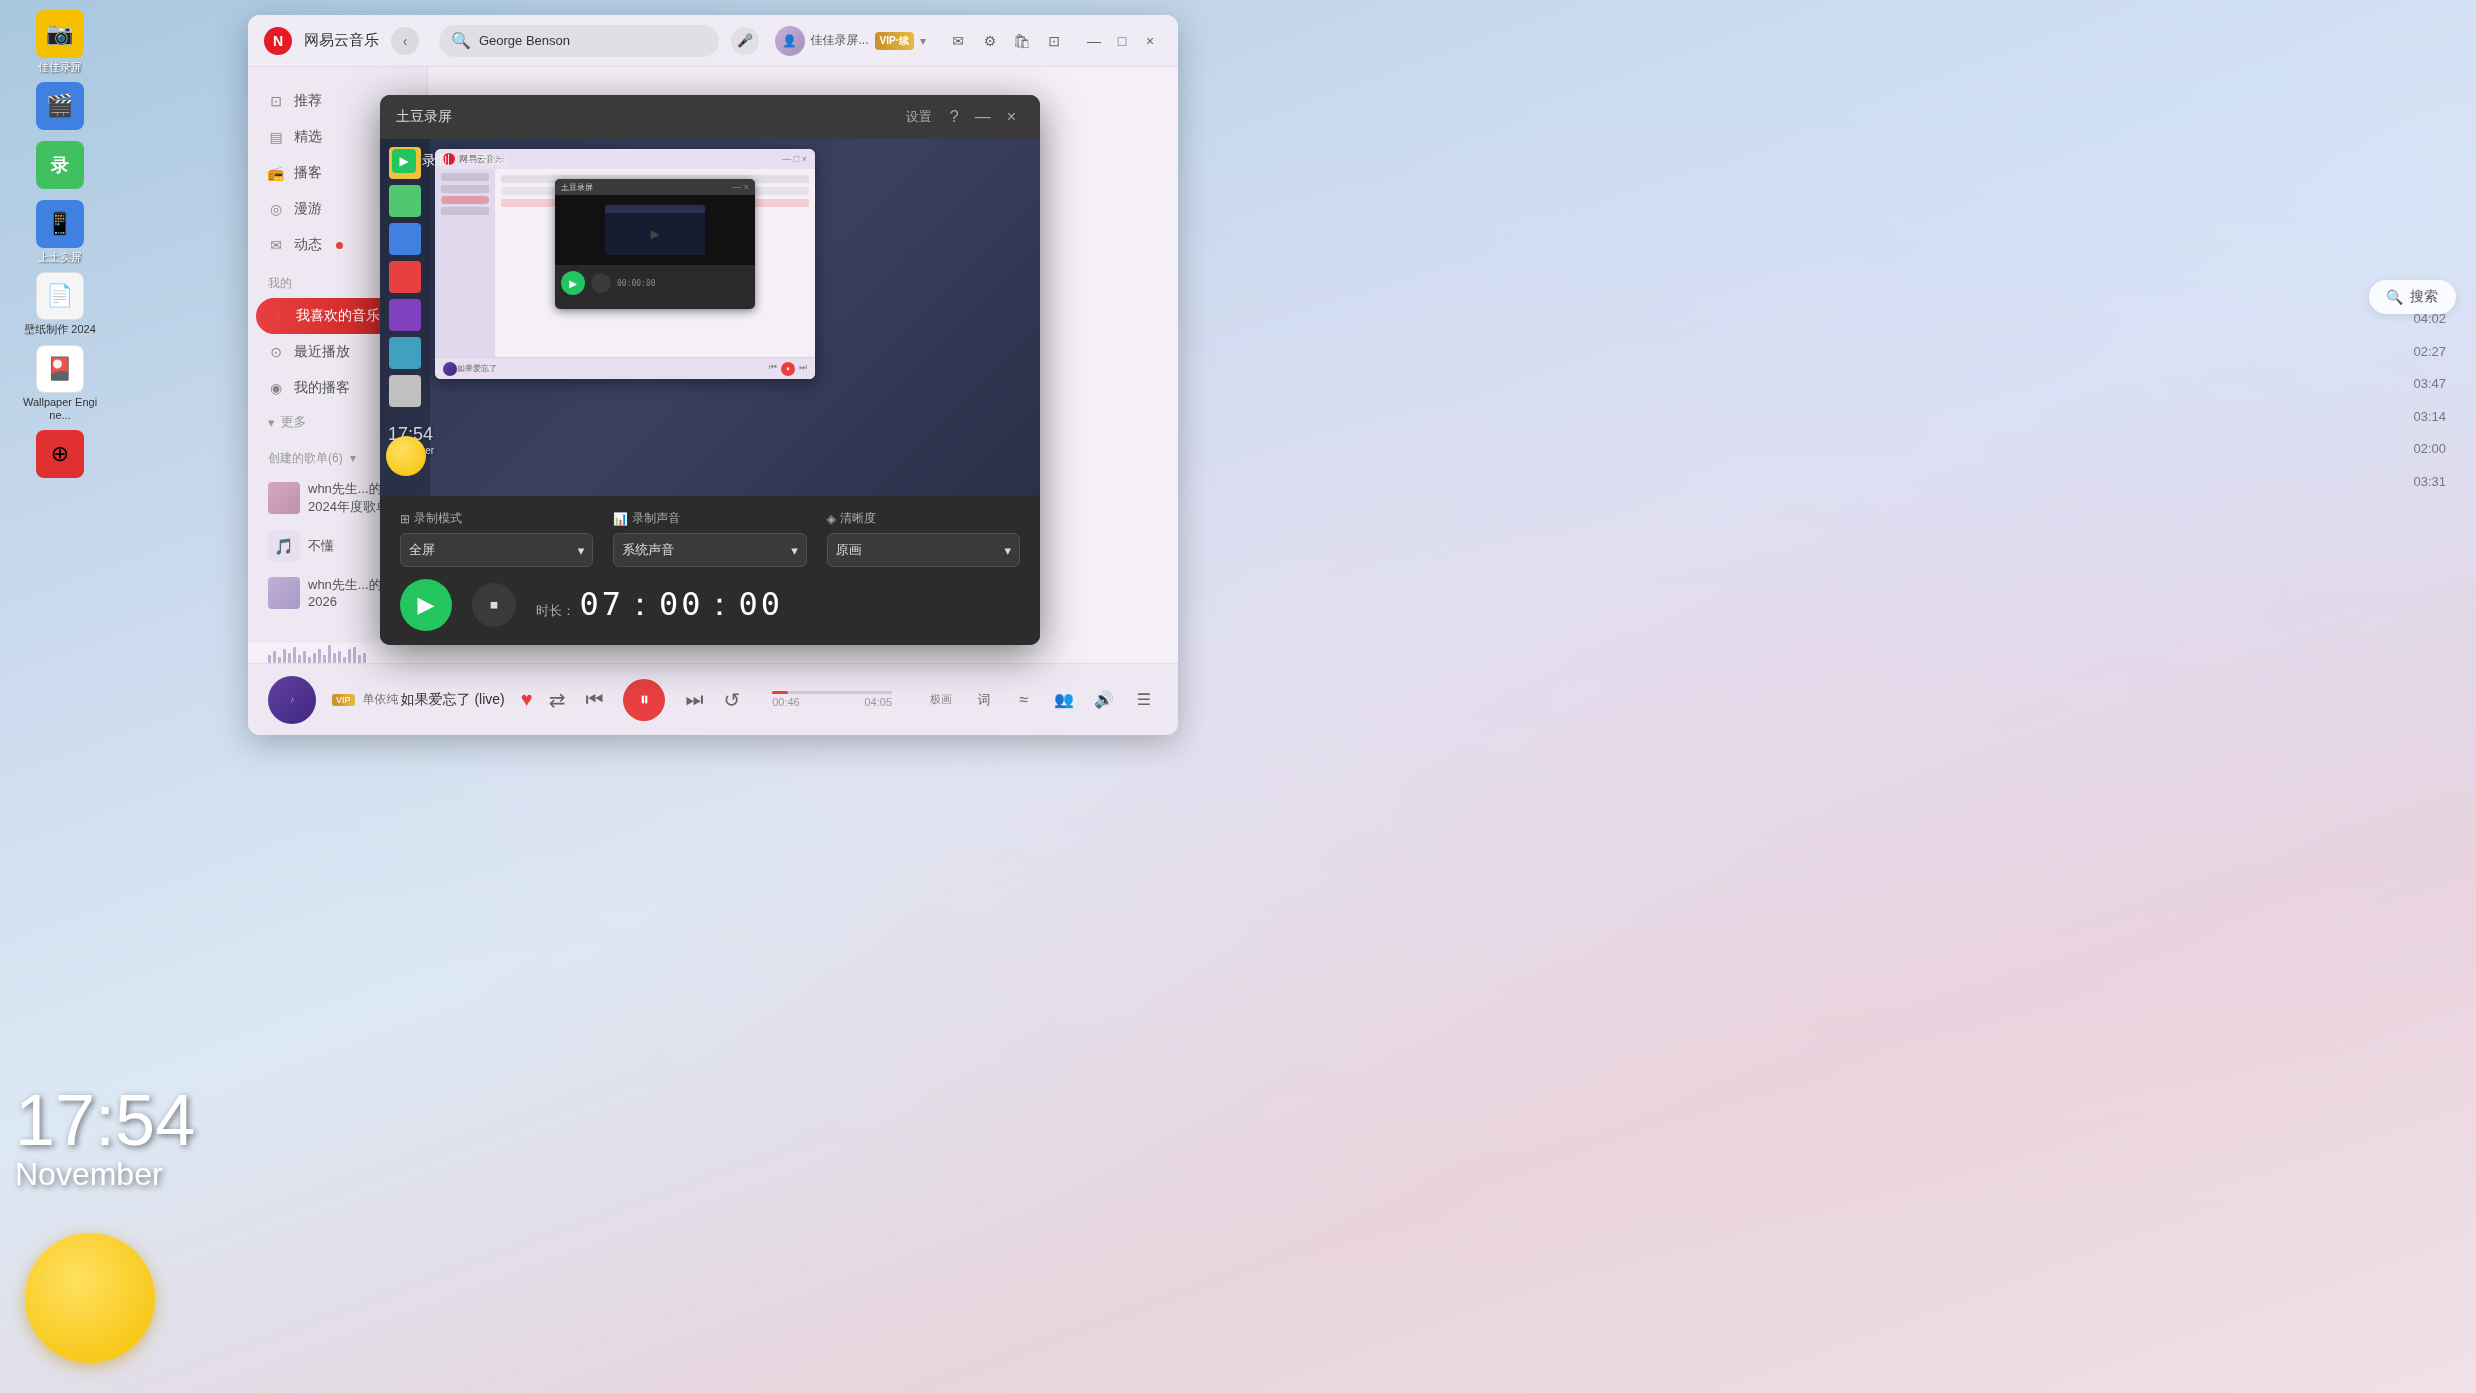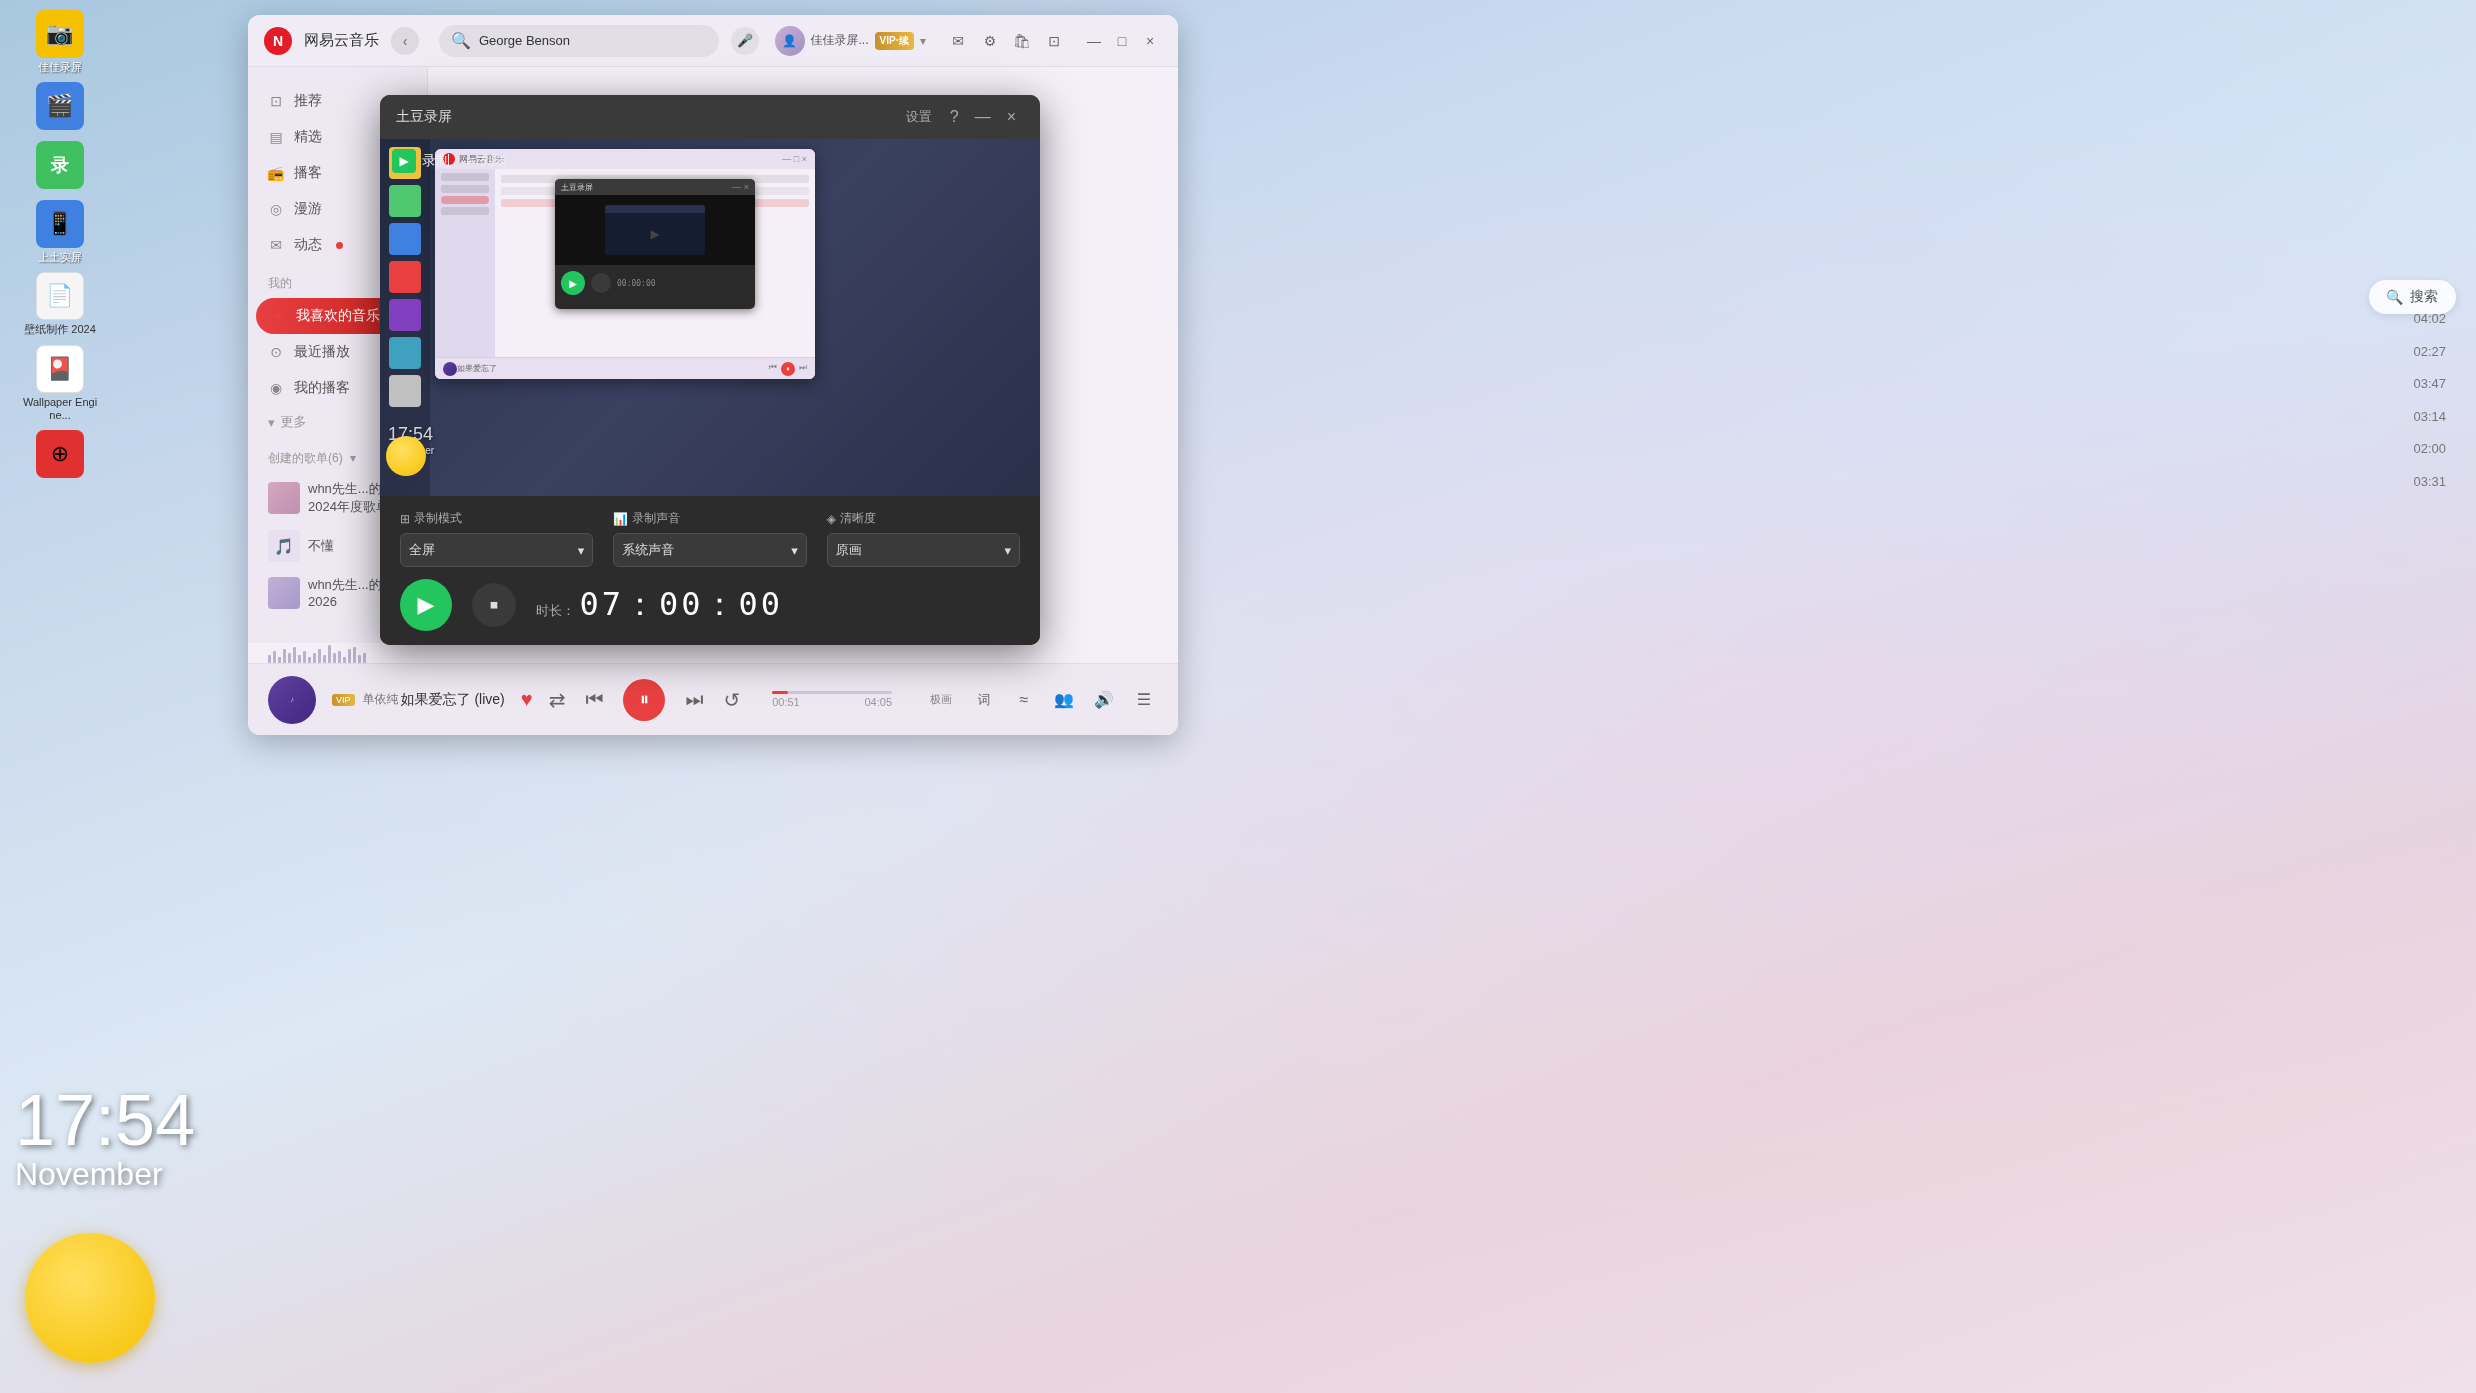--- a/index.html
+++ b/index.html
@@ -997,21 +997,21 @@
       <button class="player-btn play-pause">⏸</button>
       <button class="player-btn">⏭</button>
       <button class="player-btn">↺</button>
     </div>
 
     <div class="player-progress">
       <div class="progress-bar">
         <div class="progress-fill"></div>
       </div>
       <div class="progress-times">
-        <span>00:51</span>
+        <span>00:46</span>
         <span>04:05</span>
       </div>
     </div>
 
     <div class="player-right-controls">
       <button class="player-right-btn" style="font-size:11px;color:#888;width:auto;padding:0 6px;">极画</button>
       <button class="player-right-btn" style="font-size:13px;">词</button>
       <button class="player-right-btn">≈</button>
       <button class="player-right-btn">👥</button>
       <button class="player-right-btn">🔊</button>

